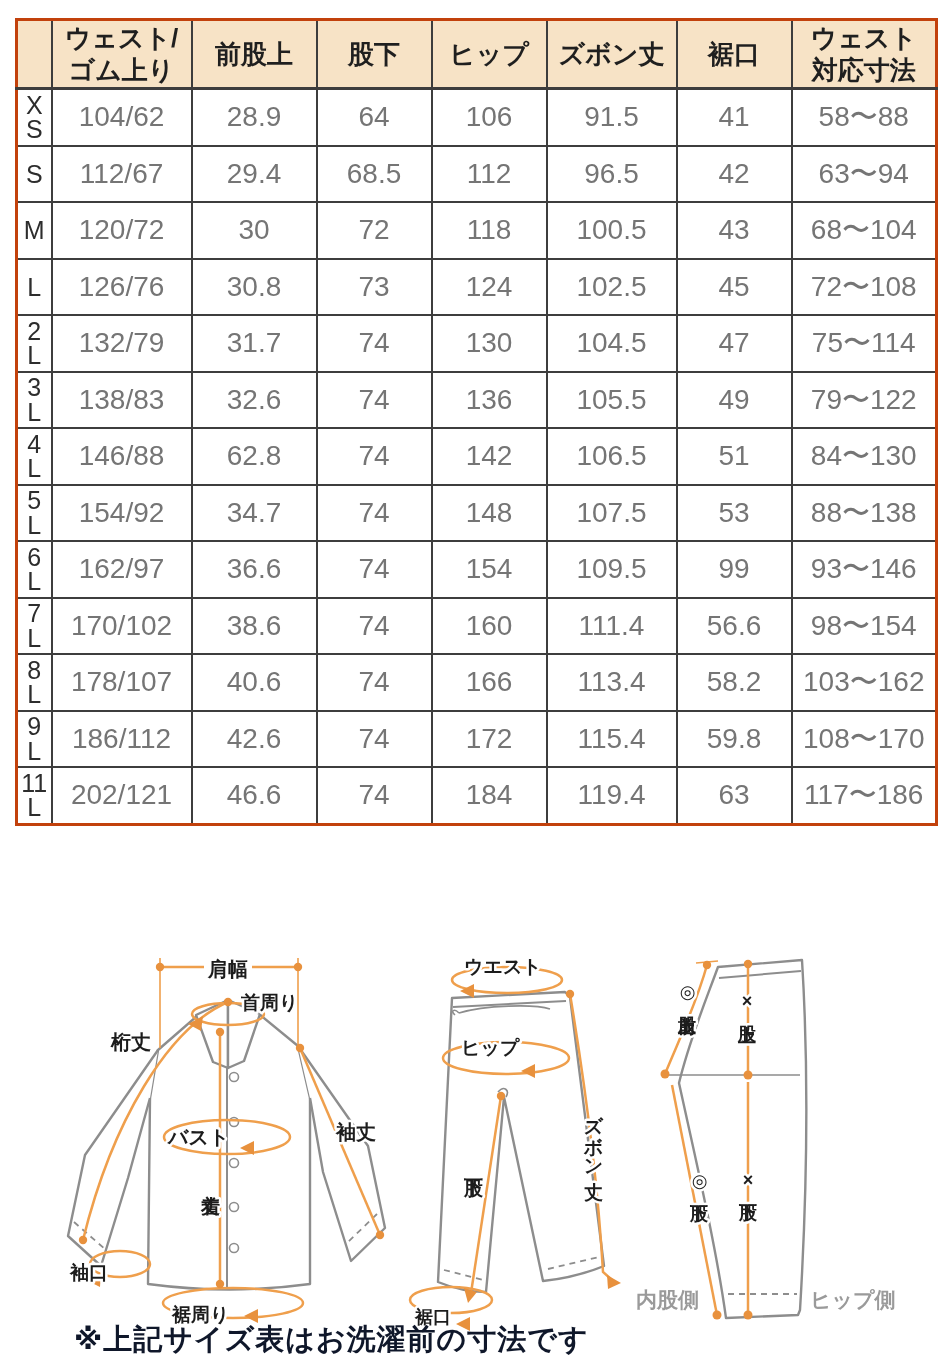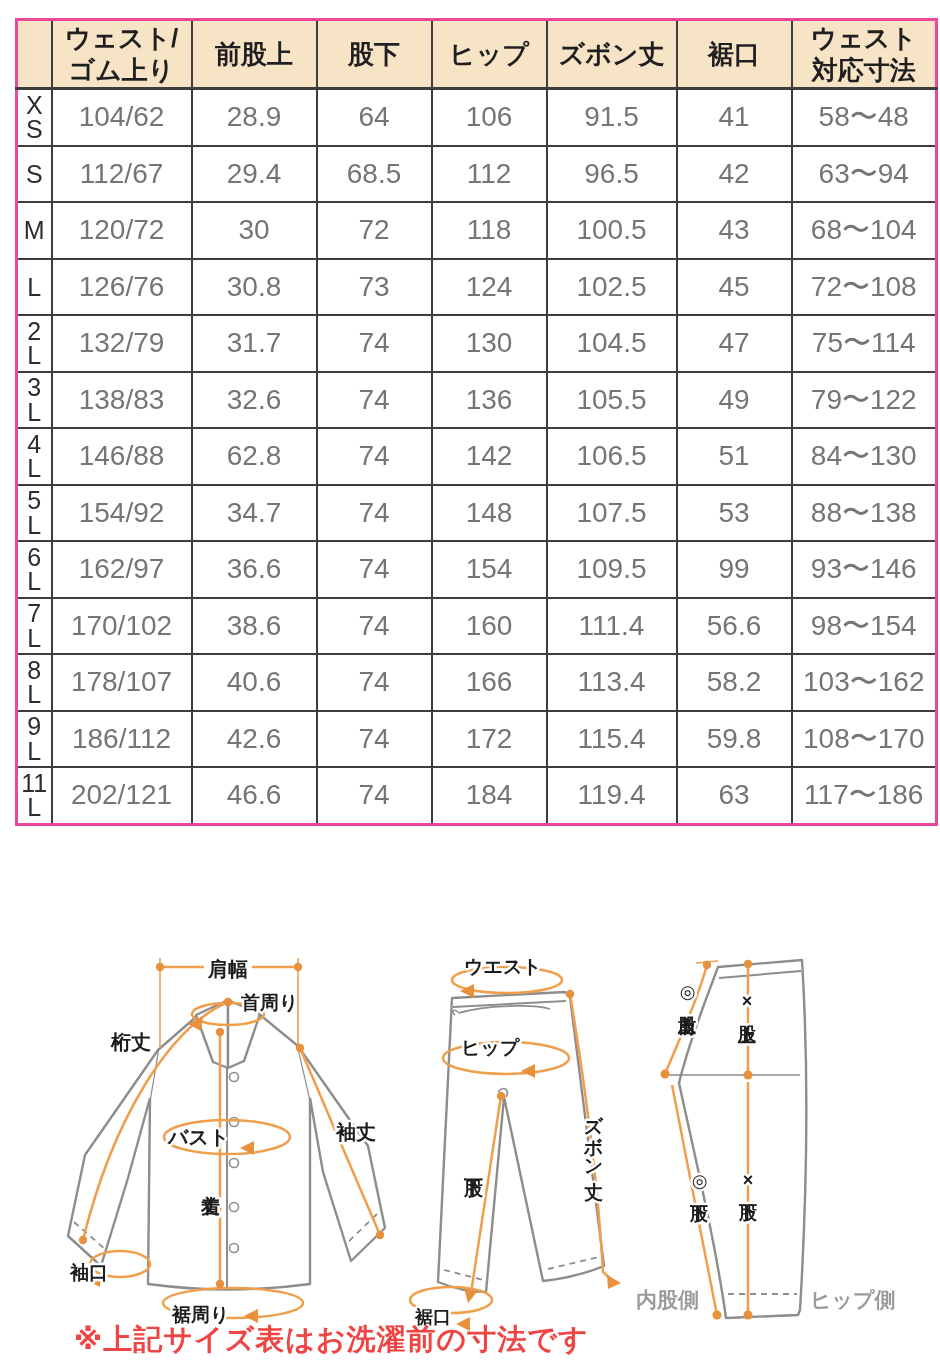--- a/index.html
+++ b/index.html
@@ -6,21 +6,21 @@
   body{
     width:940px;height:1360px;background:#ffffff;position:relative;
     font-family:"Liberation Sans","DejaVu Sans",sans-serif;
   }
   .page{position:relative;width:940px;height:1360px;overflow:hidden;background:#fff;}
 
   
   table.size-table{
     position:absolute;top:18px;left:15px;width:920px;
     border-collapse:collapse;table-layout:fixed;
-    border:3px solid #ec4899;
+    border:3px solid #c2410c;
   }
   .size-table th,.size-table td{
     border:2px solid #3d3d3d;text-align:center;vertical-align:middle;padding:0;
   }
   .size-table thead th{
     background:#f7e3c6;color:#1f1f1f;font-weight:bold;font-size:26px;
     height:66px;line-height:1.25;white-space:pre-line;border-bottom:3px solid #3d3d3d;
   }
   .size-table tbody td{
     background:#fff;color:#757575;font-size:28px;font-weight:normal;height:54.5px;
@@ -43,21 +43,21 @@
   .lbl{font:bold 20px "Liberation Sans","DejaVu Sans",sans-serif;fill:#1c1c1c;
        paint-order:stroke;stroke:#ffffff;stroke-width:5;stroke-linejoin:round;}
   .lbl-s{font-size:19px;}
   .lbl-xs{font-size:18px;}
   .vtx{writing-mode:vertical-rl;text-orientation:upright;}
   .side-lbl{font:bold 21px "Liberation Sans","DejaVu Sans",sans-serif;fill:#9a9a9a;
        paint-order:stroke;stroke:#ffffff;stroke-width:4;}
 
   
   .note{
-    position:absolute;left:74px;top:1320px;font-size:29px;font-weight:bold;color:#ef4444;
+    position:absolute;left:74px;top:1320px;font-size:29px;font-weight:bold;color:#0f172a;
     letter-spacing:1px;
   }
 </style>
 </head>
 <body>
 
 <div class="page">
 
   <table class="size-table">
     <colgroup>
@@ -87,21 +87,21 @@
     <tbody>
         <tr>
           <th class="size-cell">X
 S</th>
           <td>104/62</td>
           <td>28.9</td>
           <td>64</td>
           <td>106</td>
           <td>91.5</td>
           <td>41</td>
-          <td>58〜48</td>
+          <td>58〜88</td>
         </tr>
         <tr>
           <th class="size-cell">S</th>
           <td>112/67</td>
           <td>29.4</td>
           <td>68.5</td>
           <td>112</td>
           <td>96.5</td>
           <td>42</td>
           <td>63〜94</td>

